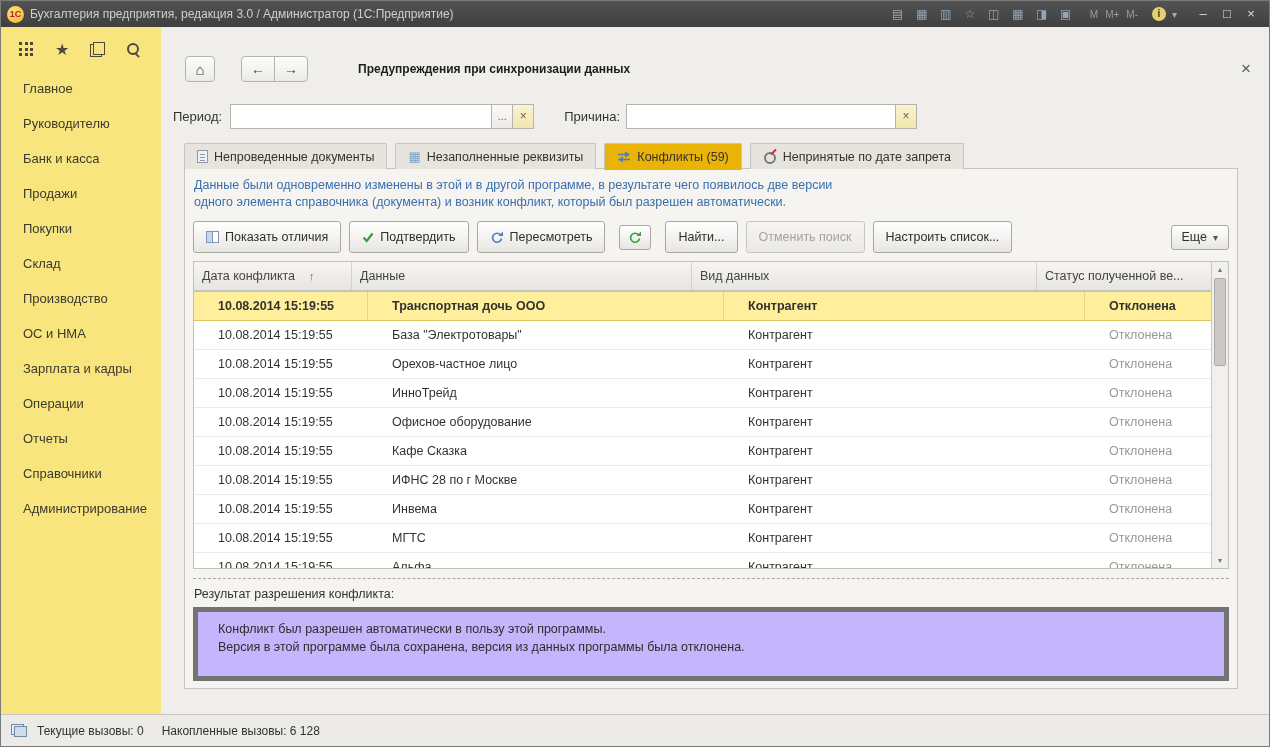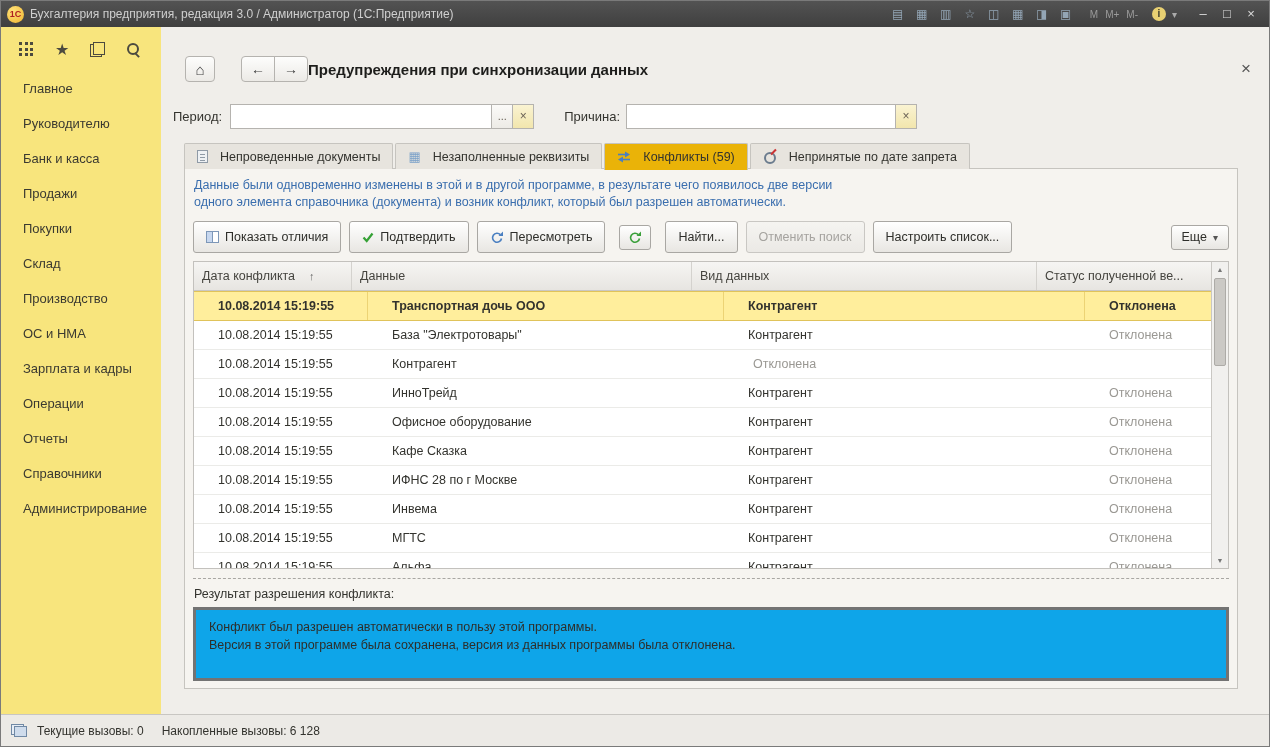--- a/index.html
+++ b/index.html
@@ -60,40 +60,40 @@
   .content{ flex:1; display:flex; flex-direction:column; padding-top:28px; min-width:0; }
   .nav-row{ height:28px; margin-bottom:20px; display:flex; align-items:center; }
   .nav-btn{ height:26px; border:1px solid #b5b3af; border-radius:4px;
     background:linear-gradient(#fdfdfc,#eceae6); display:flex; align-items:center;
     justify-content:center; color:#3d3d3d; cursor:pointer; }
   .home-btn{ width:30px; margin-left:24px; font-size:15px; }
   .histnav{ display:flex; margin-left:26px; }
   .histnav .nav-btn{ width:34px; font-size:14px; }
   .histnav .nav-btn:first-child{ border-radius:4px 0 0 4px; }
   .histnav .nav-btn:last-child{ border-radius:0 4px 4px 0; margin-left:-1px; }
-  h1.page-title{ font-size:15px; font-weight:bold; color:#1d1d1b; white-space:nowrap; }
+  h1.page-title{ font-size:12px; font-weight:bold; color:#1d1d1b; margin-left:50px; white-space:nowrap; }
   .page-close{ margin-left:auto; margin-right:18px; color:#555; font-size:17px; cursor:pointer; }
 
   .filter-row{ height:26px; margin-bottom:14px; display:flex; align-items:center; }
   .filter-row label{ font-size:13px; color:#33332e; }
   .lbl-period{ margin-left:12px; margin-right:8px; }
   .lbl-reason{ margin-left:30px; margin-right:6px; }
   .field-group{ display:flex; height:25px; }
   .field-group input{ height:25px; border:1px solid #b5b3af; background:#fff;
     padding:0 6px; font-size:12.5px; outline:none; font-family:inherit; }
   .inp-period{ width:262px; }
   .inp-reason{ width:270px; }
   .mini{ width:22px; height:25px; border:1px solid #b5b3af; margin-left:-1px;
     background:linear-gradient(#fbfaf8,#edebe6); font-size:11px; color:#6b6257;
     cursor:pointer; line-height:23px; text-align:center; font-family:inherit; }
   .mini.clear{ background:linear-gradient(#faf3d2,#f2e6ad); font-size:12px; }
 
   
   .tabs{ display:flex; margin-left:23px; position:relative; z-index:2; height:26px; }
-  .tab{ display:flex; align-items:center; gap:12px; padding:0 12px; margin-right:2px;
+  .tab{ display:flex; align-items:center; gap:6px; padding:0 12px; margin-right:8px;
     border:1px solid #c6c4bf; border-bottom:none; border-radius:2px 2px 0 0;
     background:#e7e4de; color:#33332e; font-size:12.5px; cursor:pointer; white-space:nowrap; }
   .tab.active{ background:#eab308; margin-bottom:-1px; padding-bottom:1px; }
   .tab-ic{ flex:0 0 auto; }
   .doc-icon{ width:11px; height:13px; background:#eef1f4; border:1px solid #8f9aa6; position:relative; display:block; }
   .doc-icon::before{ content:""; position:absolute; left:2px; top:3px; width:5px; height:1px;
     background:#8f9aa6; box-shadow:0 3px 0 #8f9aa6, 0 6px 0 #8f9aa6; }
   .tbl-glyph{ color:#7aa0c8; font-size:13px; line-height:13px; }
   .ban-mag{ position:relative; width:14px; height:14px; display:block; }
   .ban-mag::before{ content:""; position:absolute; left:1px; top:2px; width:8px; height:8px;
@@ -140,21 +140,21 @@
   .tr.selected .td.col-status{ color:#33332e; border-right:none; }
 
   .vscroll{ width:17px; flex:0 0 17px; background:#f1f0ee; border-left:1px solid #c9c7c3;
     display:flex; flex-direction:column; }
   .sb-btn{ height:15px; text-align:center; font-size:7px; color:#777; line-height:15px; }
   .sb-track{ flex:1; padding:1px 2px; }
   .sb-thumb{ width:100%; height:88px; background:#cbc9c5; border:1px solid #adaba7; border-radius:2px; }
 
   .dashed-sep{ border-top:1px dashed #a9a7a3; margin:9px 0 8px; }
   .result-label{ font-size:12.5px; color:#33332e; margin:0 0 6px 1px; }
-  .result-box{ border:3px solid #737373; background:#0ea5e9; height:74px; padding:8px 13px;
+  .result-box{ border:5px solid #737373; background:#c4b5fd; height:74px; padding:8px 20px;
     font-size:12.5px; line-height:18px; color:#2e2e2a; }
 
   
   .statusbar{ height:32px; flex:0 0 32px; background:#eceae6; border-top:1px solid #c8c6c2;
     display:flex; align-items:center; padding:0 10px; gap:10px; font-size:12px; color:#33332e; }
   .sb-icon{ width:16px; height:13px; position:relative; flex:0 0 auto; }
   .sb-icon::before,.sb-icon::after{ content:""; position:absolute; width:11px; height:9px;
     border:1px solid #7089a5; background:#e7edf5; }
   .sb-icon::before{ left:0; top:0; }
   .sb-icon::after{ right:0; bottom:0; background:#cfdcec; }
@@ -359,20 +359,21 @@
                   <div class="td col-status">Отклонена</div>
                 </div>
                 <div class="tr">
                   <div class="td col-date">10.08.2014 15:19:55</div>
                   <div class="td col-data">База "Электротовары"</div>
                   <div class="td col-kind">Контрагент</div>
                   <div class="td col-status">Отклонена</div>
                 </div>
                 <div class="tr">
                   <div class="td col-date">10.08.2014 15:19:55</div>
+                  <div class="td col-data">Орехов-частное лицо</div>
                   <div class="td col-kind">Контрагент</div>
                   <div class="td col-status">Отклонена</div>
                 </div>
                 <div class="tr">
                   <div class="td col-date">10.08.2014 15:19:55</div>
                   <div class="td col-data">ИнноТрейд</div>
                   <div class="td col-kind">Контрагент</div>
                   <div class="td col-status">Отклонена</div>
                 </div>
                 <div class="tr">

